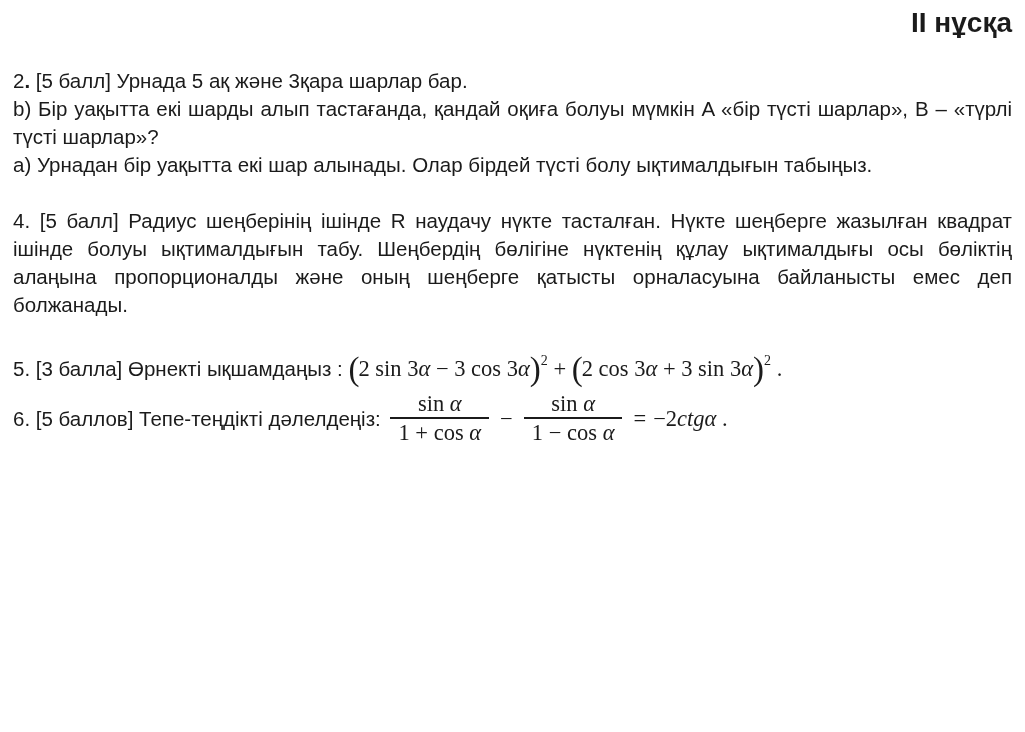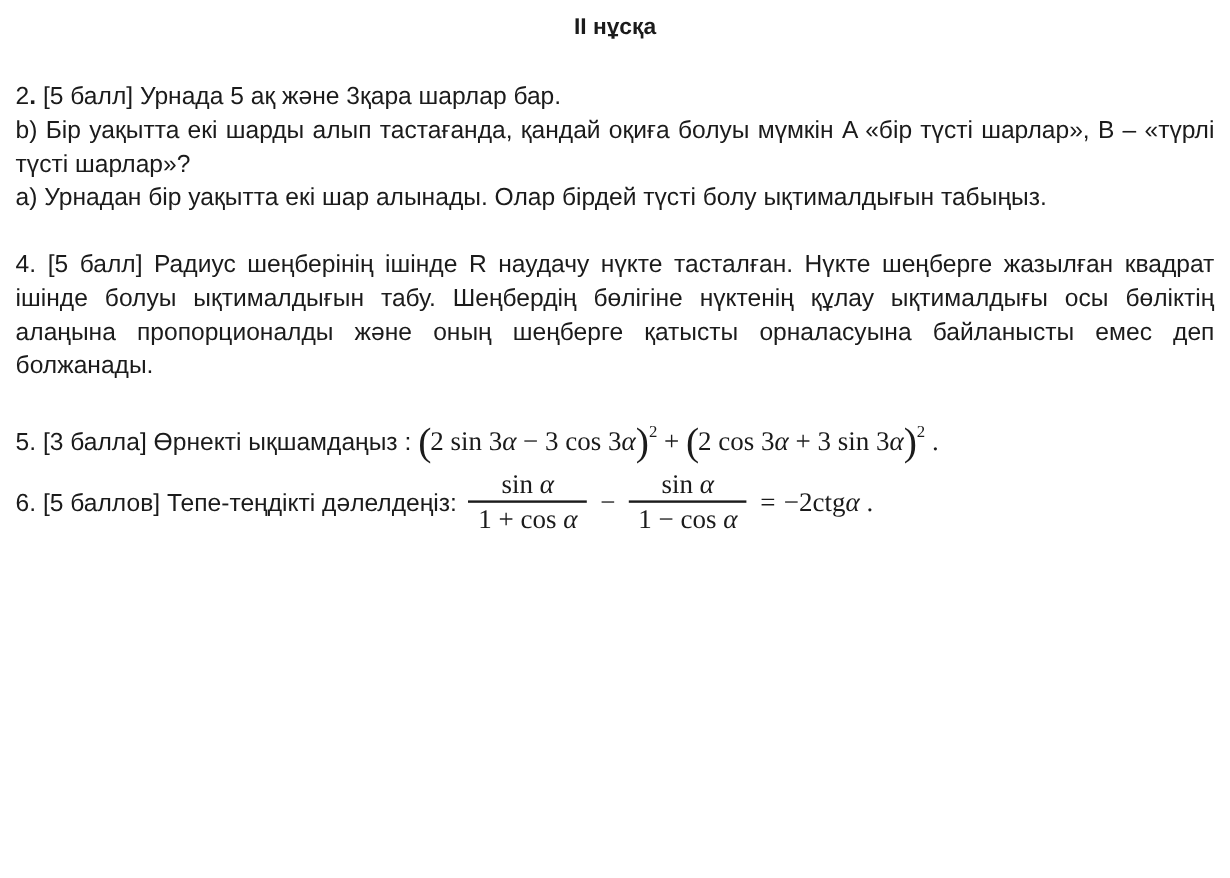--- a/index.html
+++ b/index.html
@@ -9,43 +9,43 @@
     overflow: hidden;
     background: #ffffff;
     font-family: "Liberation Sans", sans-serif;
     font-size: 20.5px;
     line-height: 28px;
     color: #1b1b1b;
   }
   .page { padding: 9px 13px 0 13px; }
 
   .title {
-    font-size: 19px;
+    font-size: 28px;
     font-weight: 700;
-    text-align: center;
+    text-align: right;
     margin: 0 0 30px 0;
   }
 
   .question { margin: 0 0 28px 0; }
   .para {
     margin: 0;
     text-align: justify;
     text-justify: inter-word;
   }
   .para.single { text-align: left; }
   .bold-dot { font-weight: 700; }
 
   
   .math {
     font-family: "Liberation Serif", serif;
     font-size: 22.5px;
     white-space: nowrap;
   }
   .var { font-style: italic; }
-  .fn-it { }
+  .fn-it { font-style: italic; }
   .paren {
     font-size: 33px;
     font-weight: 400;
     vertical-align: -4px;
     letter-spacing: -1px;
   }
   .msup {
     font-size: 14px;
     vertical-align: 11px;
     margin-left: 1px;

